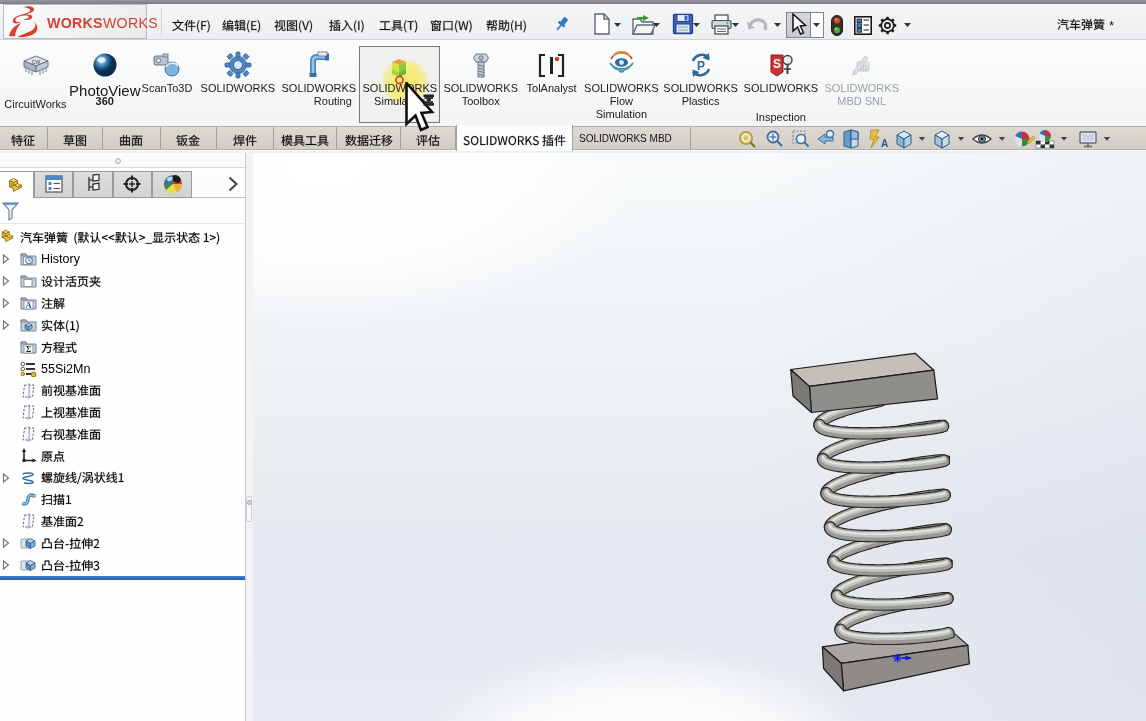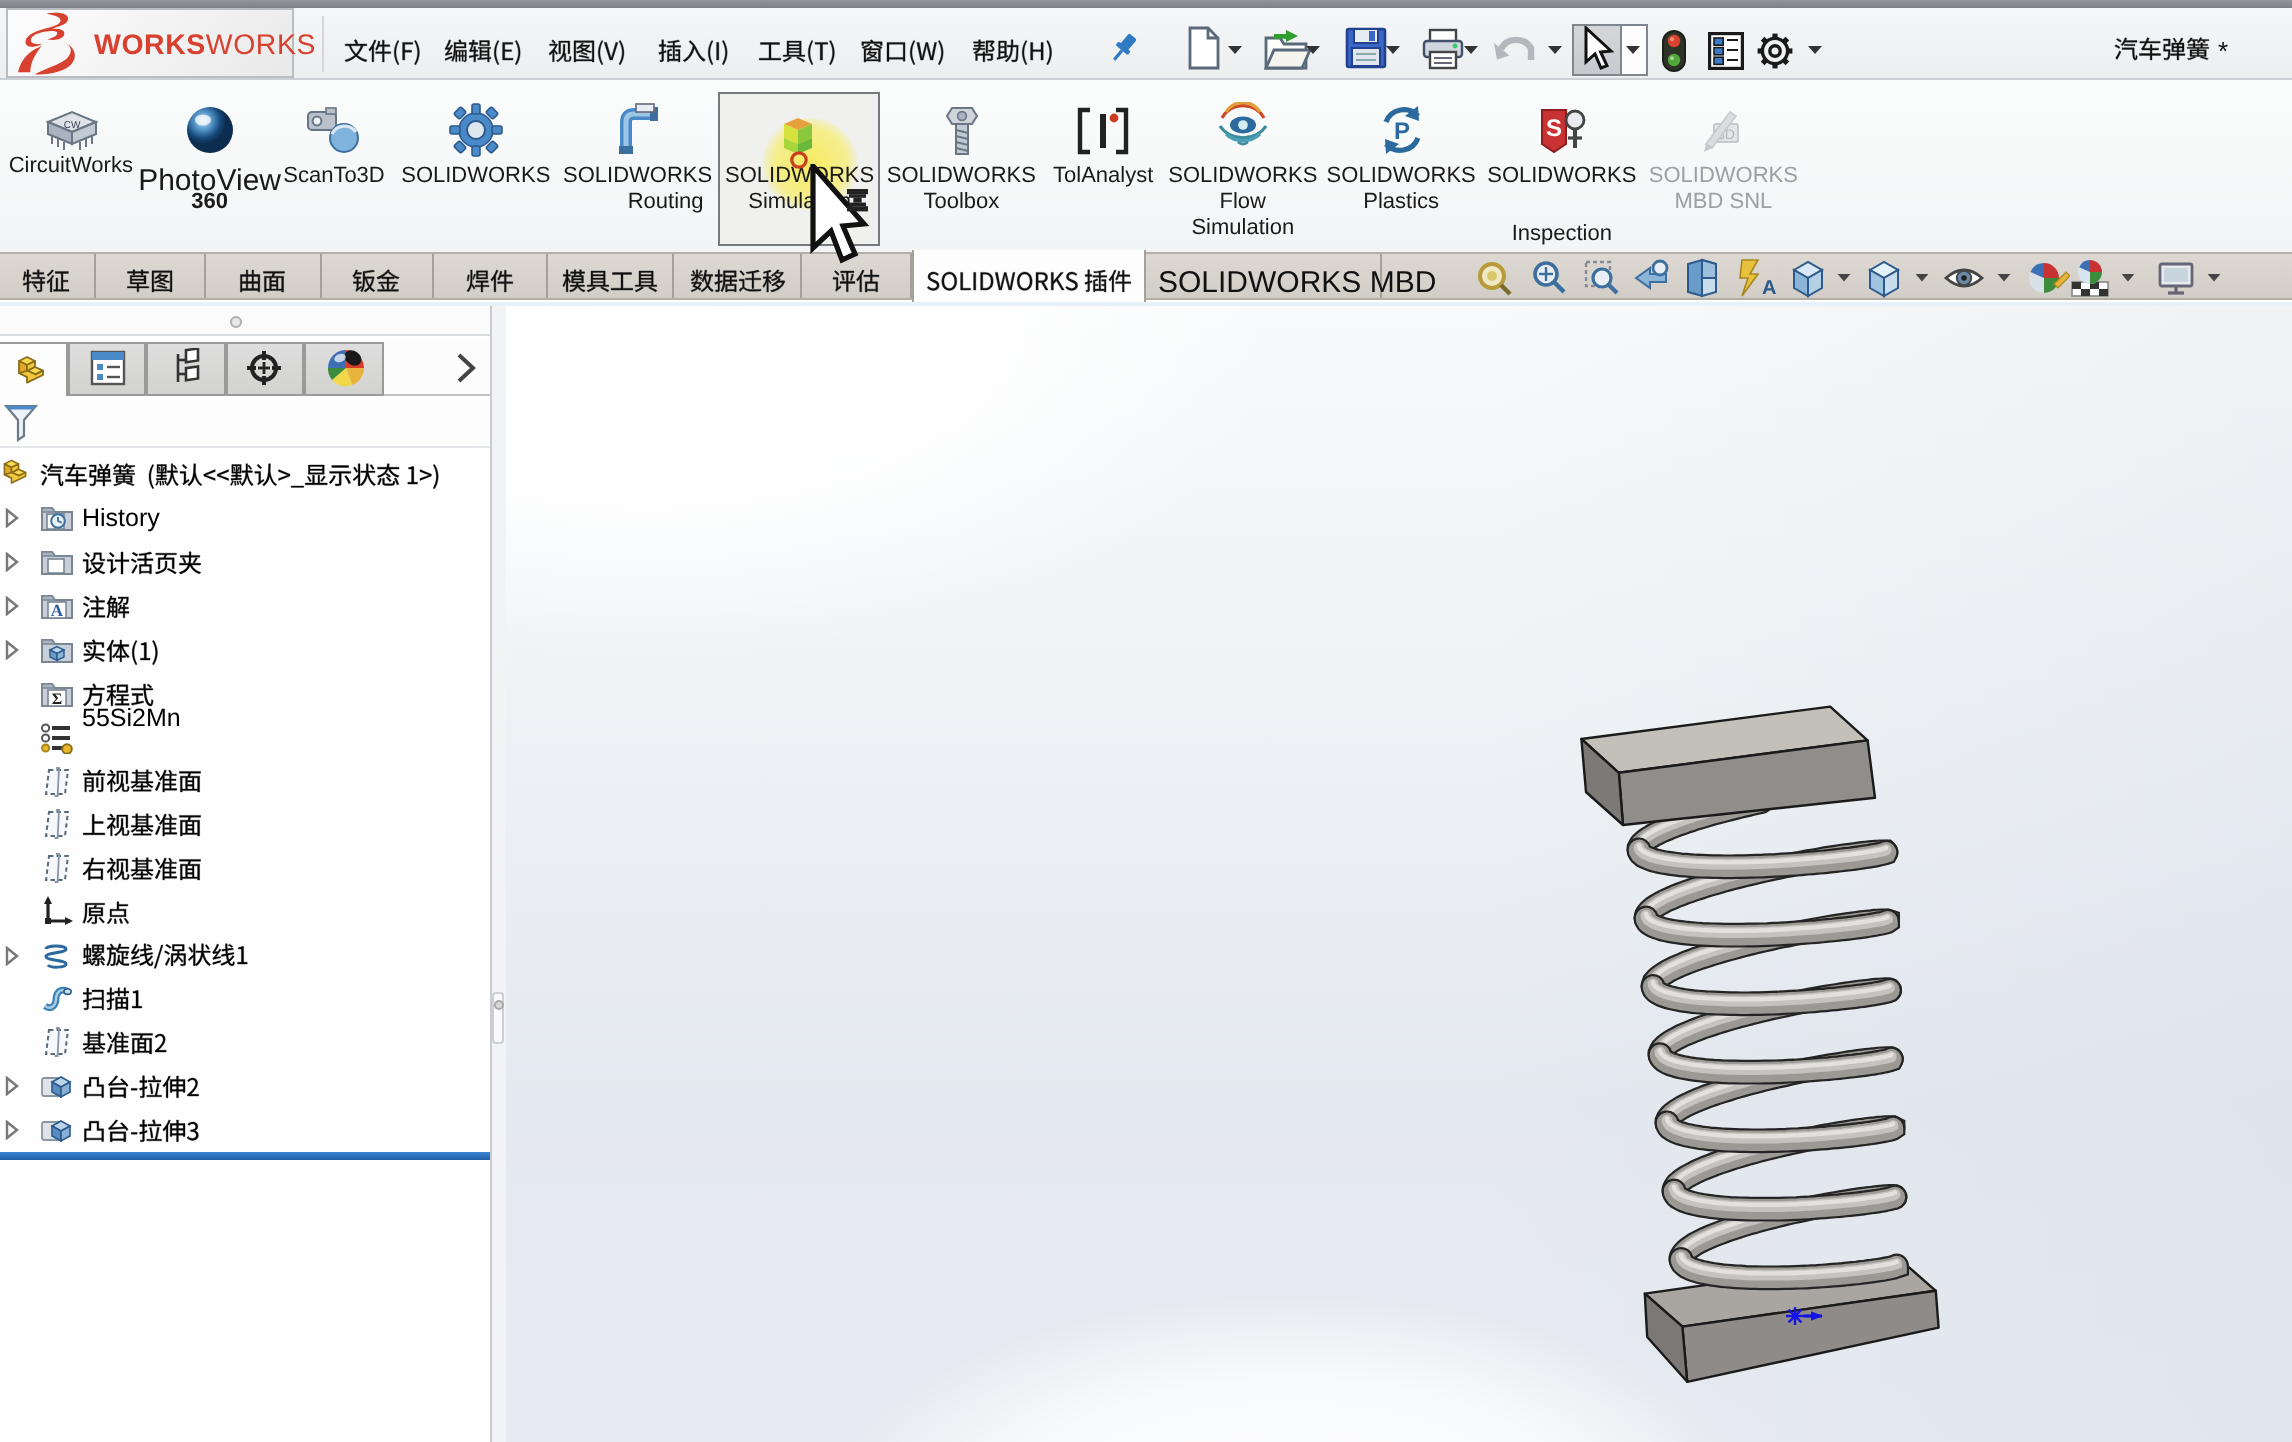--- a/index.html
+++ b/index.html
@@ -275,21 +275,21 @@
       <use href="#g6C7D" x="0.0"></use>
       <use href="#g8F66" x="12.0"></use>
       <use href="#g5F39" x="24.0"></use>
       <use href="#g7C27" x="36.0"></use>
     </g>
   </svg>
 <div class="lat" style="left:1109.0px;top:17.5px;font-size:13.0px;color:#111;font-weight:400;letter-spacing:0;">*</div>
 <div class="abs" style="left:0;top:40px;width:1146px;height:86px;background:linear-gradient(#fbfcfc,#f3f4f5)"></div>
 <div class="abs" style="left:359px;top:46px;width:81px;height:77px;background:#f0f0ee;border:1px solid #767a7e"></div>
 <div class="abs" style="left:381px;top:59px;width:48px;height:46px;border-radius:50%;background:radial-gradient(circle,rgba(246,235,90,0.95) 0%,rgba(246,237,110,0.75) 55%,rgba(246,239,140,0) 75%)"></div>
-<div class="lat" style="left:35.4px;top:77px;font-size:11.0px;color:#1a1a1a;font-weight:400;transform:translateX(-50%);">CircuitWorks</div>
+<div class="lat" style="left:35.4px;top:98px;font-size:11.0px;color:#1a1a1a;font-weight:400;transform:translateX(-50%);">CircuitWorks</div>
 <div class="lat" style="left:104.8px;top:81.5px;font-size:15px;color:#1a1a1a;font-weight:400;transform:translateX(-50%);">PhotoView</div>
 <div class="lat" style="left:104.8px;top:94.5px;font-size:11.0px;color:#1a1a1a;font-weight:700;transform:translateX(-50%);">360</div>
 <div class="lat" style="left:167.0px;top:81.5px;font-size:11.0px;color:#1a1a1a;font-weight:400;transform:translateX(-50%);">ScanTo3D</div>
 <div class="lat" style="left:237.9px;top:81.5px;font-size:11.0px;color:#1a1a1a;font-weight:400;transform:translateX(-50%);">SOLIDWORKS</div>
 <div class="lat" style="left:237.9px;top:104px;font-size:11.0px;color:#1a1a1a;font-weight:400;transform:translateX(-50%);margin-top:32px;">Motion</div>
 <div class="lat" style="left:318.8px;top:81.5px;font-size:11.0px;color:#1a1a1a;font-weight:400;transform:translateX(-50%);">SOLIDWORKS</div>
 <div class="lat" style="left:318.8px;top:94.5px;font-size:11.0px;color:#1a1a1a;font-weight:400;transform:translateX(-50%);margin-left:14px;">Routing</div>
 <div class="lat" style="left:399.8px;top:81.5px;font-size:11.0px;color:#1a1a1a;font-weight:400;transform:translateX(-50%);">SOLIDWORKS</div>
 <div class="lat" style="left:399.8px;top:94.5px;font-size:11.0px;color:#1a1a1a;font-weight:400;transform:translateX(-50%);">Simulation</div>
 <div class="lat" style="left:480.7px;top:81.5px;font-size:11.0px;color:#1a1a1a;font-weight:400;transform:translateX(-50%);">SOLIDWORKS</div>
@@ -492,21 +492,21 @@
       <use href="#g0057" x="34.3"></use>
       <use href="#g004F" x="44.9"></use>
       <use href="#g0052" x="53.8"></use>
       <use href="#g004B" x="61.4"></use>
       <use href="#g0053" x="69.2"></use>
       <use href="#g63D2" x="79.0"></use>
       <use href="#g4EF6" x="91.0"></use>
     </g>
   </svg>
 <div class="abs" style="left:690px;top:127px;width:1px;height:22px;background:#a5a199"></div>
-<div class="lat" style="left:579.0px;top:133.0px;font-size:15px;color:#111;font-weight:400;letter-spacing:0;">SOLIDWORKS MBD</div>
+<div class="lat" style="left:579.0px;top:133.0px;font-size:10px;color:#111;font-weight:400;letter-spacing:0;">SOLIDWORKS MBD</div>
 <svg class="abs" style="left:737.0px;top:128px" width="22" height="22" viewBox="0 0 22 22">
     <circle cx="9" cy="10" r="6" fill="#f0e9c8" stroke="#b89c3c" stroke-width="2"></circle>
     <line x1="13.5" y1="14.5" x2="18" y2="19" stroke="#7a6a2c" stroke-width="2.2"></line>
     <circle cx="9" cy="10" r="2.5" fill="#d8c86a"></circle>
   </svg>
 <svg class="abs" style="left:764.0px;top:128px" width="22" height="22" viewBox="0 0 22 22">
     <circle cx="9" cy="9" r="5.5" fill="#e8eef4" stroke="#3c6f9e" stroke-width="1.8"></circle>
     <line x1="13" y1="13" x2="18" y2="18" stroke="#3c6f9e" stroke-width="2.2"></line>
     <g stroke="#3c6f9e" stroke-width="1.2">
       <line x1="9" y1="5.5" x2="9" y2="12.5"></line>
@@ -762,21 +762,21 @@
     <g stroke="#333" stroke-width="2">
       <line x1="6" y1="3" x2="15" y2="3"></line>
       <line x1="6" y1="8" x2="15" y2="8"></line>
       <line x1="6" y1="13" x2="12" y2="13"></line>
     </g>
     <circle cx="2.8" cy="3" r="1.8" fill="#fff" stroke="#555"></circle>
     <circle cx="2.8" cy="8" r="1.8" fill="#fff" stroke="#555"></circle>
     <circle cx="2.8" cy="13" r="1.8" fill="#e8b82a" stroke="#a8861e"></circle>
     <circle cx="13.5" cy="13.5" r="2.4" fill="#e8b82a" stroke="#8a6d1a"></circle>
   </svg>
-<div class="lat" style="left:41.0px;top:352px;font-size:12.5px;color:#000;font-weight:400;letter-spacing:0;">55Si2Mn</div>
+<div class="lat" style="left:41.0px;top:362.0px;font-size:12.5px;color:#000;font-weight:400;letter-spacing:0;">55Si2Mn</div>
 <svg class="abs" style="left:20.0px;top:382.5px" width="17" height="16" viewBox="0 0 17 16">
     <path d="M4.5 2 L14 2 L12.5 14 L3 14 Z" fill="rgba(240,244,248,0.6)" stroke="#5a6a7a" stroke-width="1" stroke-dasharray="2.2 1.6"></path>
     <path d="M8 1 L9.5 1 L8.8 15 L7.3 15" fill="none" stroke="#8a96a4" stroke-width="0.9"></path>
   </svg>
 <svg style="position:absolute;left:41.0px;top:383.0px;overflow:visible" width="62" height="17">
     <g transform="translate(0,12.0)" fill="#000" stroke="#000" stroke-width="0.18">
       <use href="#g524D" x="0.0"></use>
       <use href="#g89C6" x="12.0"></use>
       <use href="#g57FA" x="24.0"></use>
       <use href="#g51C6" x="36.0"></use>

